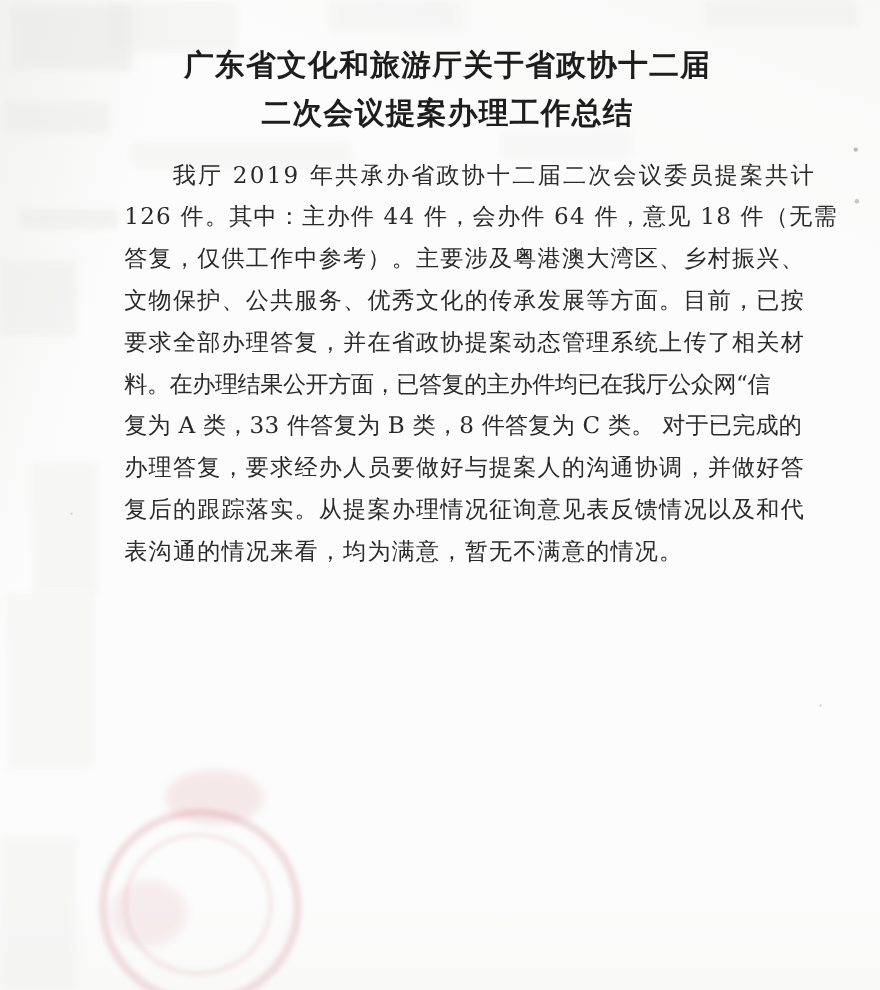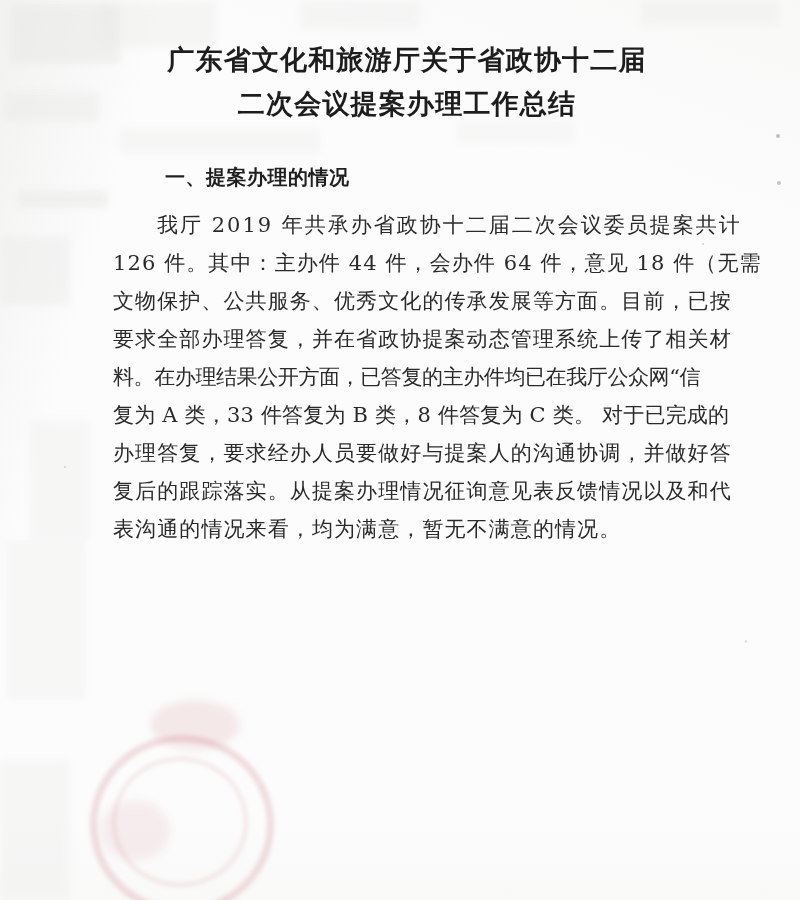--- a/index.html
+++ b/index.html
@@ -186,25 +186,25 @@
   <div class="speck p4"></div>
   <div class="speck p5"></div>
 
   <div class="content">
 
     <h1 class="doc-title">
       <span class="line1">广东省文化和旅游厅关于省政协十二届</span>
       <span class="line2">二次会议提案办理工作总结</span>
     </h1>
 
-    <h2 class="section-heading">一、提案办理的情况</h2>
 
     <div class="body-block">
       <div class="para-line indent wide">我厅 2019 年共承办省政协十二届二次会议委员提案共计</div>
       <div class="para-line loose">126 件。其中：主办件 44 件，会办件 64 件，意见 18 件（无需</div>
+      <div class="para-line loose">答复，仅供工作中参考）。主要涉及粤港澳大湾区、乡村振兴、</div>
       <div class="para-line loose">文物保护、公共服务、优秀文化的传承发展等方面。目前，已按</div>
       <div class="para-line loose">要求全部办理答复，并在省政协提案动态管理系统上传了相关材</div>
       <div class="para-line tight">料。在办理结果公开方面，已答复的主办件均已在我厅公众网“信</div>
       <div class="para-line">复为 A 类，33 件答复为 B 类，8 件答复为 C 类。 对于已完成的</div>
       <div class="para-line loose">办理答复，要求经办人员要做好与提案人的沟通协调，并做好答</div>
       <div class="para-line loose">复后的跟踪落实。从提案办理情况征询意见表反馈情况以及和代</div>
       <div class="para-line loose">表沟通的情况来看，均为满意，暂无不满意的情况。</div>
     </div>
 
 

